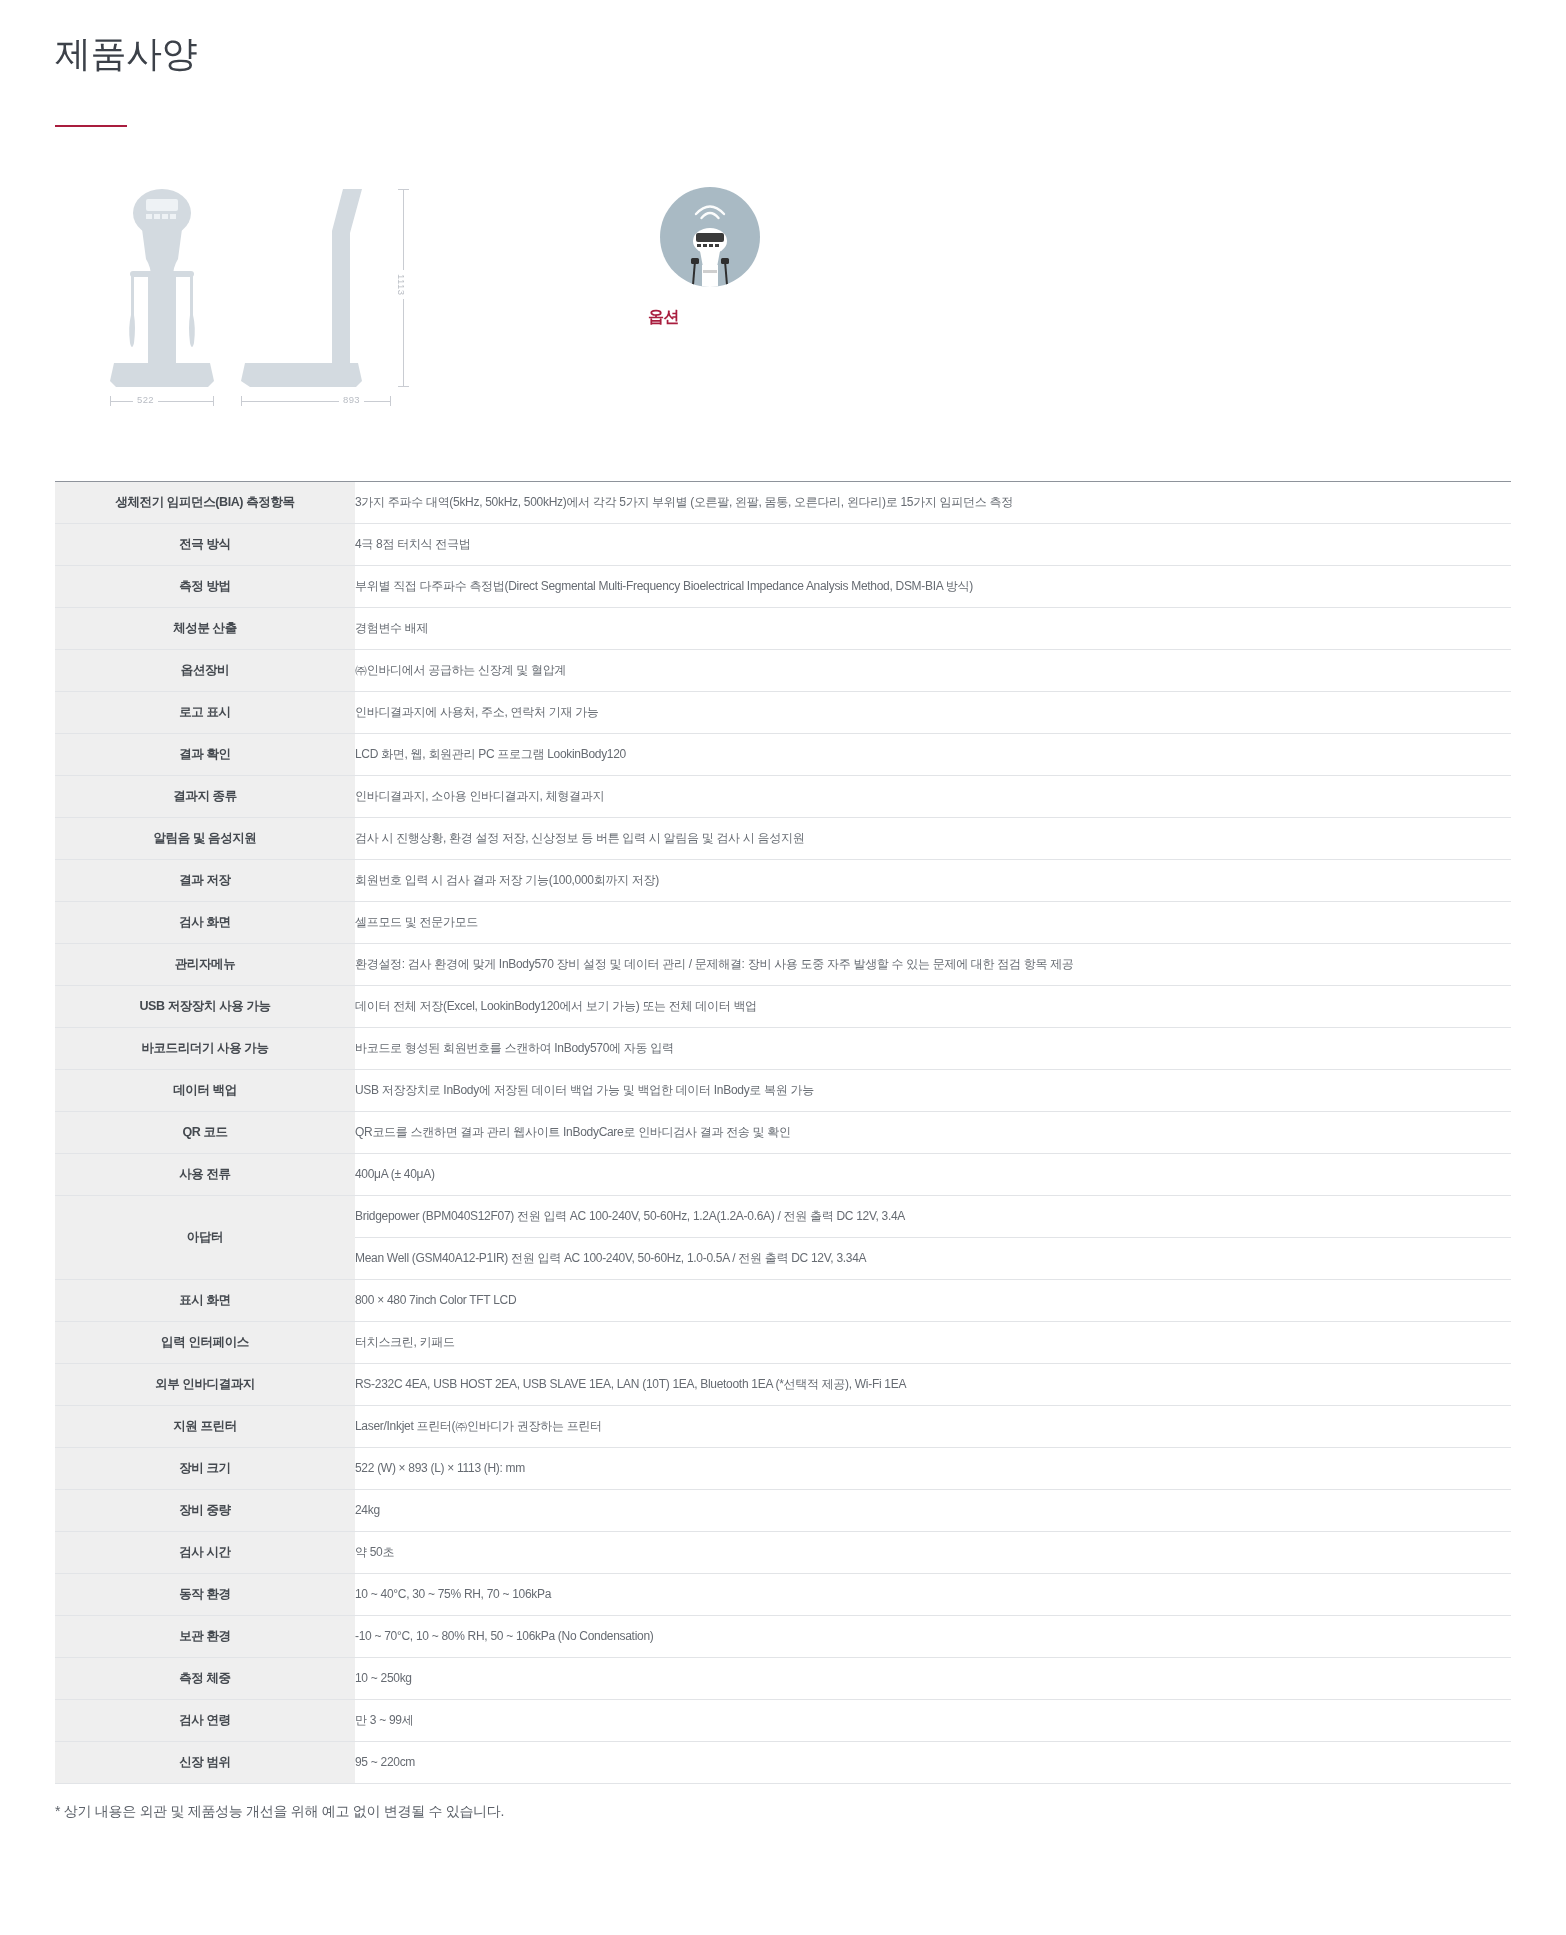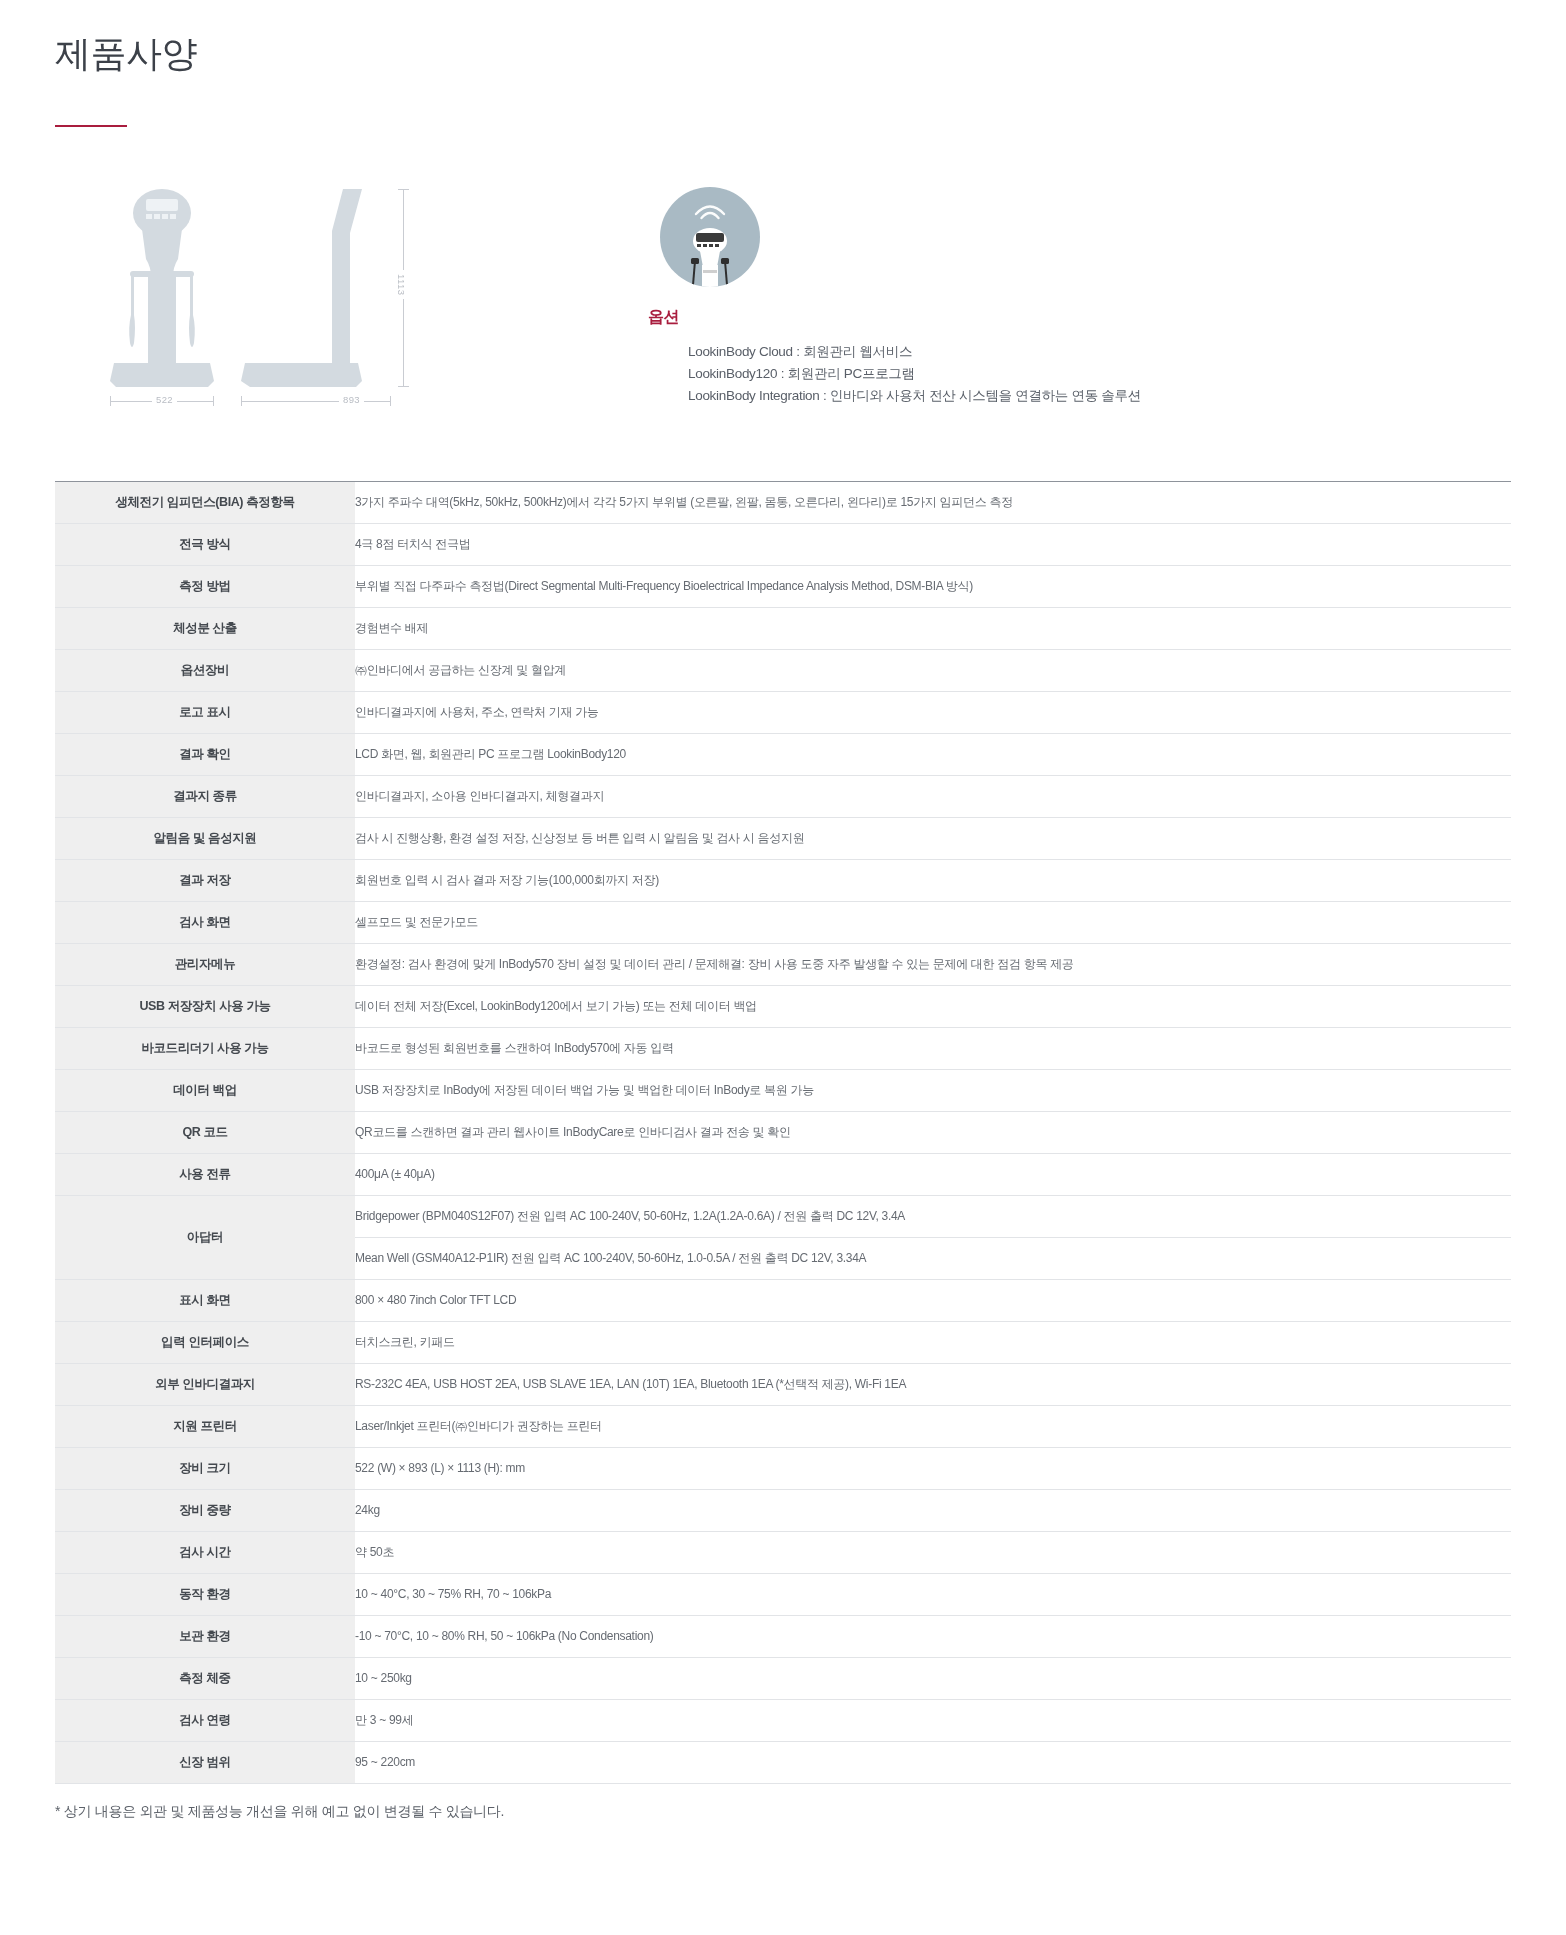--- a/index.html
+++ b/index.html
@@ -228,21 +228,21 @@
           <path d="M145 178 L258 178 L262 196 L256 202 L150 202 L141 196 Z"></path>
           <rect x="152" y="196" width="18" height="6"></rect>
           <rect x="228" y="196" width="18" height="6"></rect>
         </g>
       </svg>
 
       
       <div class="dim-h-line" style="left:10px; top:216px; width:104px;"></div>
       <div class="dim-tick" style="left:10px; top:211px; width:1px; height:10px;"></div>
       <div class="dim-tick" style="left:113px; top:211px; width:1px; height:10px;"></div>
-      <div class="dim-label" style="left:52px; top:209px;">522</div>
+      <div class="dim-label" style="left:33px; top:209px;">522</div>
 
       
       <div class="dim-h-line" style="left:141px; top:216px; width:150px;"></div>
       <div class="dim-tick" style="left:141px; top:211px; width:1px; height:10px;"></div>
       <div class="dim-tick" style="left:290px; top:211px; width:1px; height:10px;"></div>
       <div class="dim-label" style="left:211px; top:209px;margin-left:28px;">893</div>
 
       
       <div class="dim-v-line" style="left:303px; top:4px; height:198px;"></div>
       <div class="dim-tick" style="left:298px; top:4px; width:11px; height:1px;"></div>
@@ -275,25 +275,20 @@
         <path d="M13 34 L11 58" stroke="#2f2f2f" stroke-width="2" fill="none"></path>
         <path d="M43 34 L45 58" stroke="#2f2f2f" stroke-width="2" fill="none"></path>
         <rect x="9" y="31" width="8" height="6" rx="1.5" fill="#2f2f2f"></rect>
         <rect x="39" y="31" width="8" height="6" rx="1.5" fill="#2f2f2f"></rect>
         <rect x="21" y="43" width="14" height="3" fill="#cfcfcf"></rect>
       </svg>
     </div>
 
     <div class="option-title">옵션</div>
 
-    <ul class="option-list">
-      <li>LookinBody Cloud : 회원관리 웹서비스</li>
-      <li>LookinBody120 : 회원관리 PC프로그램</li>
-      <li>LookinBody Integration : 인바디와 사용처 전산 시스템을 연결하는 연동 솔루션</li>
-    </ul>
   </div>
 </div>
 
 <div class="spec-table-wrap">
   <table class="spec">
     <tbody id="spec-body">
         <tr class="row-top">
           <td class="label">생체전기 임피던스(BIA) 측정항목</td>
           <td class="value">3가지 주파수 대역(5kHz, 50kHz, 500kHz)에서 각각 5가지 부위별 (오른팔, 왼팔, 몸통, 오른다리, 왼다리)로 15가지 임피던스 측정</td>
         </tr>

